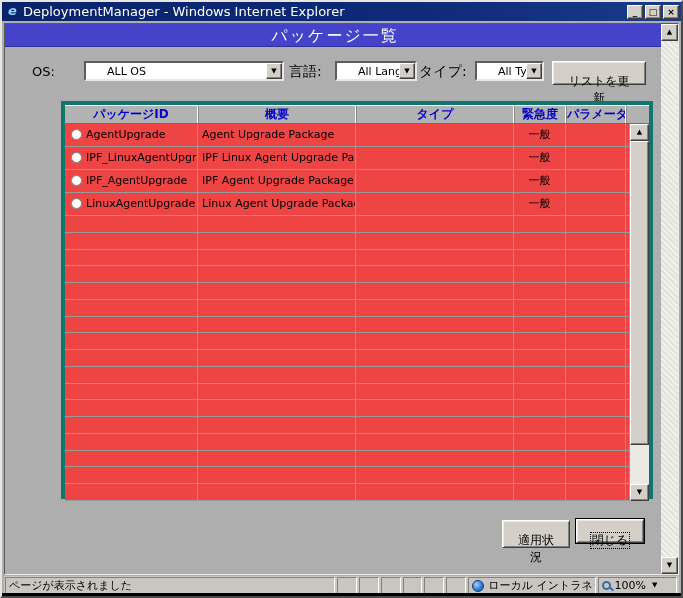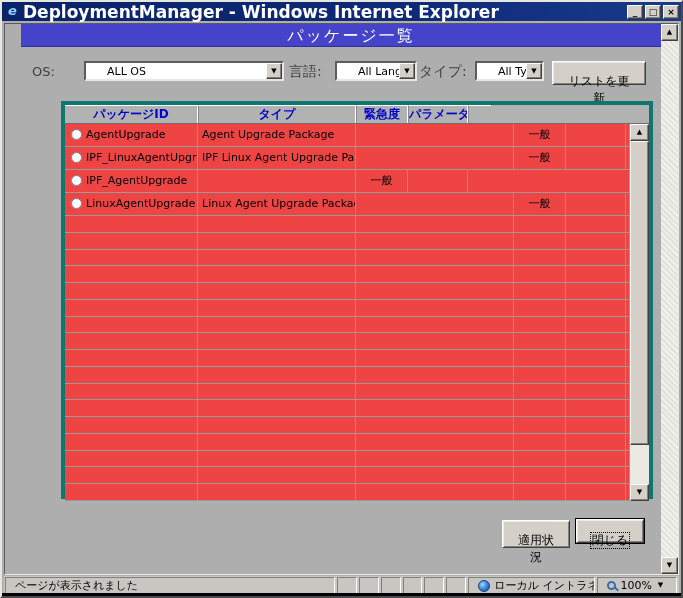--- a/index.html
+++ b/index.html
@@ -16,46 +16,46 @@
   .titlebar{
     height:19px;display:flex;align-items:center;
     background:linear-gradient(90deg,#0a246a 0%,#0d2a78 60%,#1a3a8a 100%);
     padding:0 2px 0 3px;
   }
   .ie-icon{
     width:15px;height:15px;flex:0 0 15px;margin-right:3px;
     color:#8fd2ff;font-weight:bold;font-style:italic;font-size:13px;line-height:14px;
     text-align:center;
   }
-  .title-text{color:#fff;font-size:17px;font-weight:bold;flex:1;white-space:nowrap;overflow:hidden;}
+  .title-text{color:#fff;font-size:13px;font-weight:normal;flex:1;white-space:nowrap;overflow:hidden;}
   .win-btns{display:flex;gap:2px;}
   .wbtn{
     width:16px;height:14px;background:#d4d0c8;
     border:1px solid;border-color:#fff #404040 #404040 #fff;
     box-shadow:inset -1px -1px 0 #808080;
     font-size:9px;line-height:12px;text-align:center;color:#000;font-weight:bold;
     cursor:default;
   }
 
   
   .content{
     position:absolute;left:2px;right:2px;top:21px;height:552px;
     border:1px solid;border-color:#5a5a5a #eceae6 #eceae6 #5a5a5a;
     display:flex;background:#aeaeae;
   }
   .page{position:relative;width:660px;height:550px;background:#aeaeae;overflow:hidden;}
 
   .page-header{
-    position:absolute;left:16px;top:0;width:660px;height:23px;
+    position:absolute;left:0;top:0;width:660px;height:23px;
     background:#4543ca;color:#fff;font-size:16px;line-height:23px;text-align:center;
     letter-spacing:2px;border-bottom:1px solid #30309a;
   }
 
   
-  .lbl{position:absolute;font-size:13px;color:#404040;top:40px;white-space:nowrap;}
+  .lbl{position:absolute;font-size:13px;color:#000000;top:40px;white-space:nowrap;}
   #os-label{left:27px;}
   #lang-label{left:284px;font-size:14px;top:39px;}
   #type-label{left:414px;font-size:14px;top:39px;}
 
   .combo{
     position:absolute;top:37px;height:20px;background:#fff;
     border:2px solid;border-color:#5c5c5c #e9e7e2 #e9e7e2 #5c5c5c;
     display:flex;align-items:center;
   }
   .combo-text{flex:1;font-size:11px;padding-left:21px;white-space:nowrap;overflow:hidden;color:#000;}
@@ -130,21 +130,21 @@
   .vscroll .sbtn{height:17px;flex:0 0 17px;}
   .vtrack{flex:1;background:repeating-linear-gradient(45deg,#f2f0ec 0 2px,#e4e2dc 2px 4px);}
 
   
   .statusbar{
     position:absolute;left:2px;right:2px;top:574px;height:19px;
     background:#c9c6c1;display:flex;align-items:stretch;gap:2px;padding:1px 0 1px 1px;
   }
   .pane{
     border:1px solid;border-color:#808080 #fff #fff #808080;
-    font-size:11px;color:#000;line-height:15px;padding:0 9px;white-space:nowrap;overflow:hidden;
+    font-size:11px;color:#000;line-height:15px;padding:0 3px;white-space:nowrap;overflow:hidden;
     display:flex;align-items:center;gap:4px;
   }
   .pane.msg{width:332px;}
   .pane.seg{width:20px;padding:0;}
   .pane.zone{width:128px;}
   .pane.zoomp{width:80px;}
   .globe{
     width:12px;height:12px;border-radius:50%;flex:0 0 12px;
     background:radial-gradient(circle at 35% 35%,#9fd4ff 0%,#2f7fd4 55%,#1a4e9a 100%);
     border:1px solid #1a3c7a;
@@ -200,20 +200,21 @@
       <div class="combo" id="type-combo">
         <span class="combo-text">All Type</span>
         <span class="combo-btn">▼</span>
       </div>
 
       <button class="btn" id="refresh-btn">リストを更新</button>
 
       <div class="table">
         <div class="thead">
           <div class="th c1">パッケージID</div>
+          <div class="th c2">概要</div>
           <div class="th c3">タイプ</div>
           <div class="th c4">緊急度</div>
           <div class="th c5">パラメータ</div>
           <div class="th c6"></div>
         </div>
         <div class="tbody" id="tbody-rows">
           <div class="trow data">
             <div class="td c1"><input type="radio" name="package" class="radio" style=""><span>AgentUpgrade</span></div>
             <div class="td c2">Agent Upgrade Package</div>
             <div class="td c3"></div>
@@ -222,20 +223,21 @@
           </div>
           <div class="trow data">
             <div class="td c1"><input type="radio" name="package" class="radio" style=""><span>IPF_LinuxAgentUpgrade</span></div>
             <div class="td c2">IPF Linux Agent Upgrade Package</div>
             <div class="td c3"></div>
             <div class="td c4 center">一般</div>
             <div class="td c5"></div>
           </div>
           <div class="trow data">
             <div class="td c1"><input type="radio" name="package" class="radio" style=""><span>IPF_AgentUpgrade</span></div>
+            <div class="td c2">IPF Agent Upgrade Package</div>
             <div class="td c3"></div>
             <div class="td c4 center">一般</div>
             <div class="td c5"></div>
           </div>
           <div class="trow data">
             <div class="td c1"><input type="radio" name="package" class="radio" style=""><span>LinuxAgentUpgrade</span></div>
             <div class="td c2">Linux Agent Upgrade Package</div>
             <div class="td c3"></div>
             <div class="td c4 center">一般</div>
             <div class="td c5"></div>

